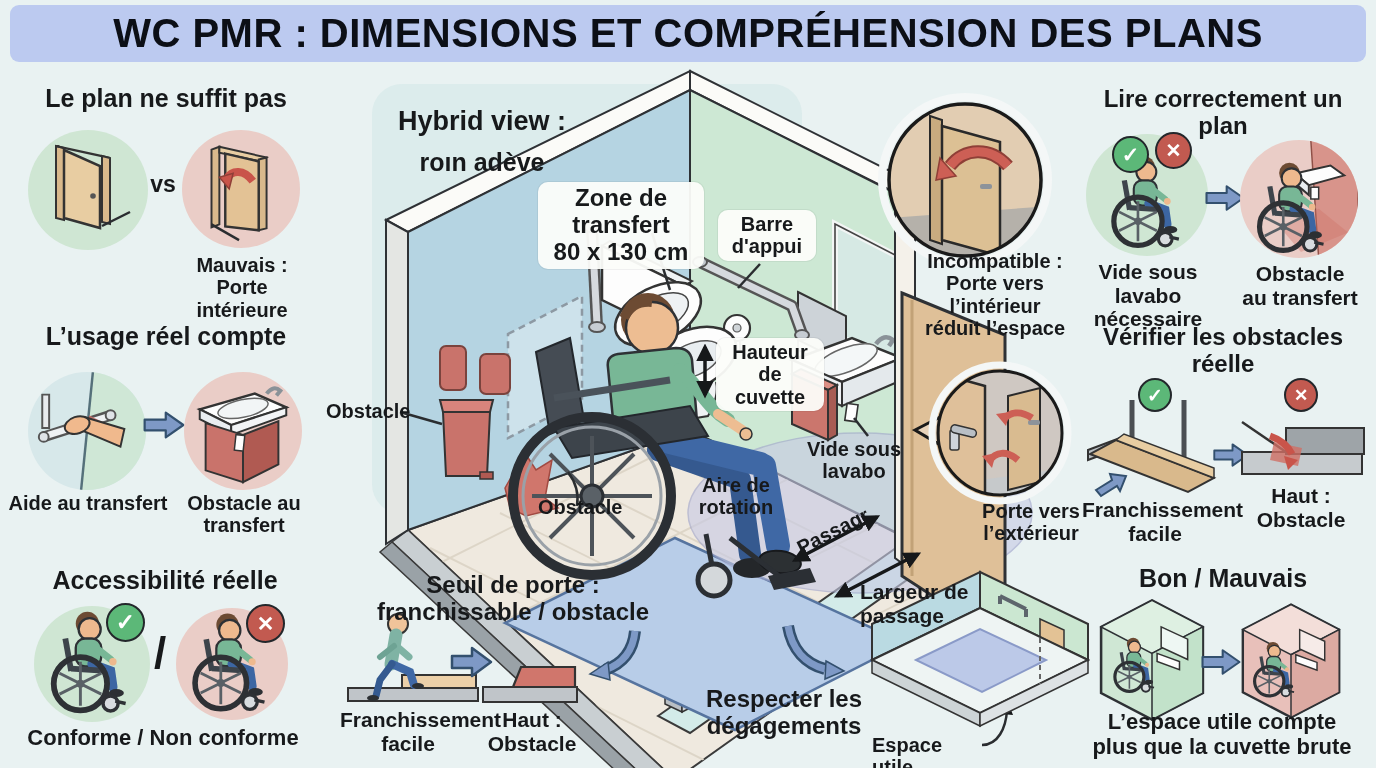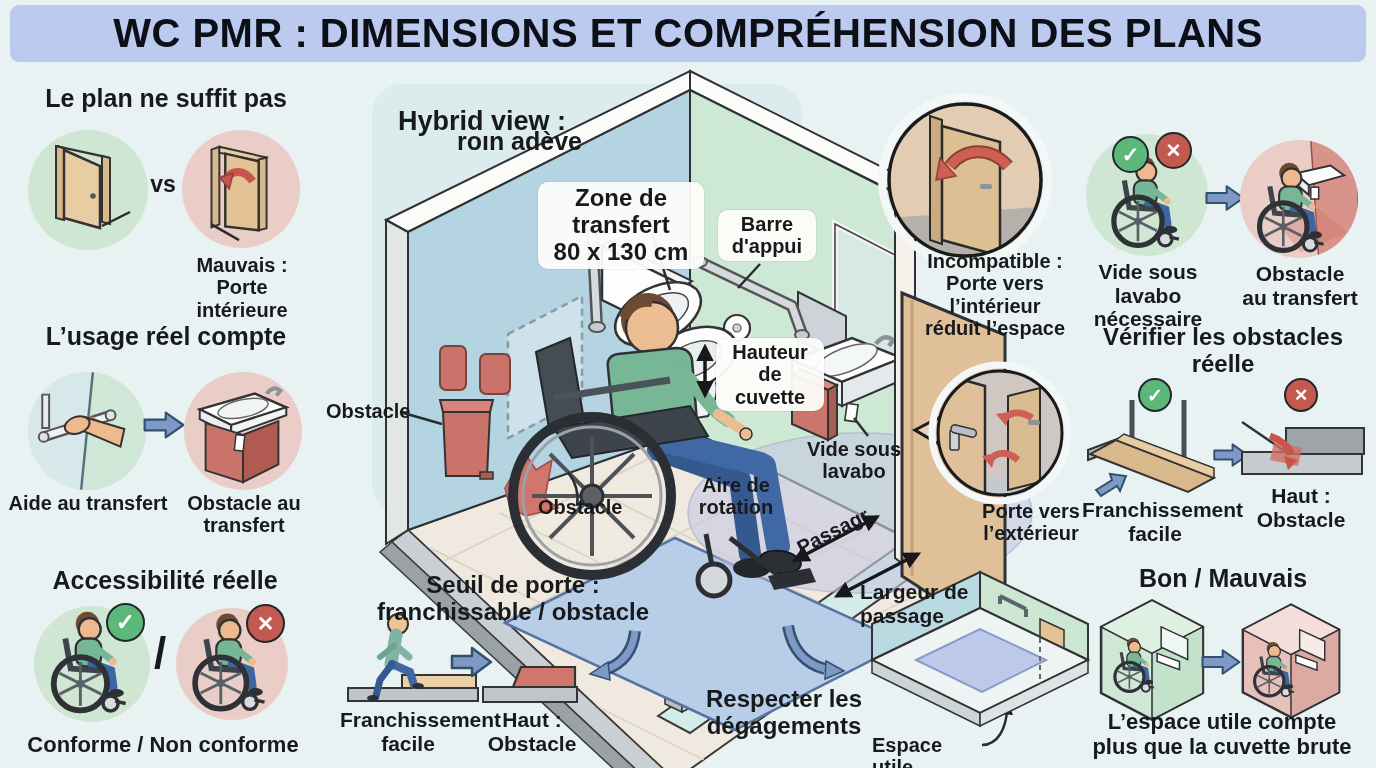--- a/index.html
+++ b/index.html
@@ -128,21 +128,21 @@
     </div>
   <div class="t" style="left:140px;top:628px;width:40px;font-size:44px;font-weight:800;">/</div>
   <div class="circ" style="left:176px;top:608px;width:112px;height:112px;background:#eacdc7;">
     <svg viewBox="0 0 100 92">
         <use href="#wcp"></use>
       </svg>
   </div>
   <div class="badge no" style="left:246px;top:604px;width:39px;height:39px;font-size:21px;">
       <span>✕</span>
     </div>
-  <div class="t" style="left:6px;top:726px;width:314px;font-size:22px;margin-top:7px;">Conforme / Non conforme</div>
+  <div class="t" style="left:6px;top:726px;width:314px;font-size:22px;">Conforme / Non conforme</div>
 
   <svg class="abs" style="left:340px;top:68px;width:750px;height:700px;" viewBox="0 0 750 700">
     <defs>
       <marker id="mA" viewBox="0 0 10 10" refX="8" refY="5" markerWidth="5" markerHeight="5" orient="auto-start-reverse">
         <path d="M0,0 L10,5 L0,10 z" fill="#16181a"></path>
       </marker>
       <clipPath id="floorclip">
           <polygon points="68,462 350,362 630,502 335,712"></polygon>
         </clipPath>
       <clipPath id="ins1">
@@ -398,21 +398,21 @@
       <path d="M660,528 l 26,13 M660,528 l 0,8 M686,541 l 0,8" stroke="#5d656c" stroke-width="4" fill="none"></path>
       <polygon points="532,592 640,540 748,592 640,645" fill="#eef4f3" stroke="#333" stroke-width="2"></polygon>
       <polygon points="532,592 640,645 640,658 532,605" fill="#cdd4d6" stroke="#333" stroke-width="1.5"></polygon>
       <polygon points="748,592 640,645 640,658 748,605" fill="#dde2e4" stroke="#333" stroke-width="1.5"></polygon>
       <polygon points="576,592 640,561 706,592 642,624" fill="#bcc9e8" stroke="#8a9ac8" stroke-width="2"></polygon>
       <line x1="700" y1="570" x2="700" y2="616" stroke="#666" stroke-width="2" stroke-dasharray="5 4"></line>
     </g>
   </svg>
 
   <div class="t" style="left:382px;top:106px;width:200px;font-size:27px;font-weight:800;">Hybrid view :</div>
-  <div class="t" style="left:382px;top:127px;width:200px;font-size:25px;text-align:right;">roın adève</div>
+  <div class="t" style="left:382px;top:148px;width:200px;font-size:25px;">roın adève</div>
   <div class="t bubble" style="left:538px;top:182px;width:150px;font-size:24px;">Zone de transfert
 80 x 130 cm</div>
   <div class="t bubble" style="left:718px;top:210px;width:82px;font-size:20px;">Barre
 d'appui</div>
   <div class="t bubble" style="left:716px;top:338px;width:92px;font-size:20px;">Hauteur
 de
 cuvette</div>
   <div class="t" style="left:806px;top:438px;width:96px;font-size:20px;">Vide sous
 lavabo</div>
   <div class="t" style="left:690px;top:474px;width:92px;font-size:20px;">Aire de
@@ -429,20 +429,21 @@
   <div class="t h" style="left:346px;top:572px;width:334px;">Seuil de porte :
 franchissable / obstacle</div>
   <div class="t" style="left:340px;top:708px;width:136px;font-size:21px;">Franchissement
 facile</div>
   <div class="t" style="left:476px;top:708px;width:112px;font-size:21px;">Haut :
 Obstacle</div>
   <div class="t h" style="left:698px;top:686px;width:172px;">Respecter les
 dégagements</div>
   <div class="t" style="left:872px;top:734px;width:112px;font-size:20px;text-align:left;">Espace utile</div>
 
+  <div class="t h" style="left:1076px;top:86px;width:294px;">Lire correctement un plan</div>
 
   <div class="circ" style="left:1086px;top:134px;width:122px;height:122px;background:#cfe6d3;">
     <svg viewBox="0 0 100 92" style="left:8%;top:14%;width:86%;height:86%;">
         <use href="#wcp2"></use>
       </svg>
   </div>
   <div class="badge ok" style="left:1112px;top:136px;width:37px;height:37px;font-size:21px;">
       <span>✓</span>
     </div>
   <div class="badge no" style="left:1155px;top:132px;width:37px;height:37px;font-size:19px;">

